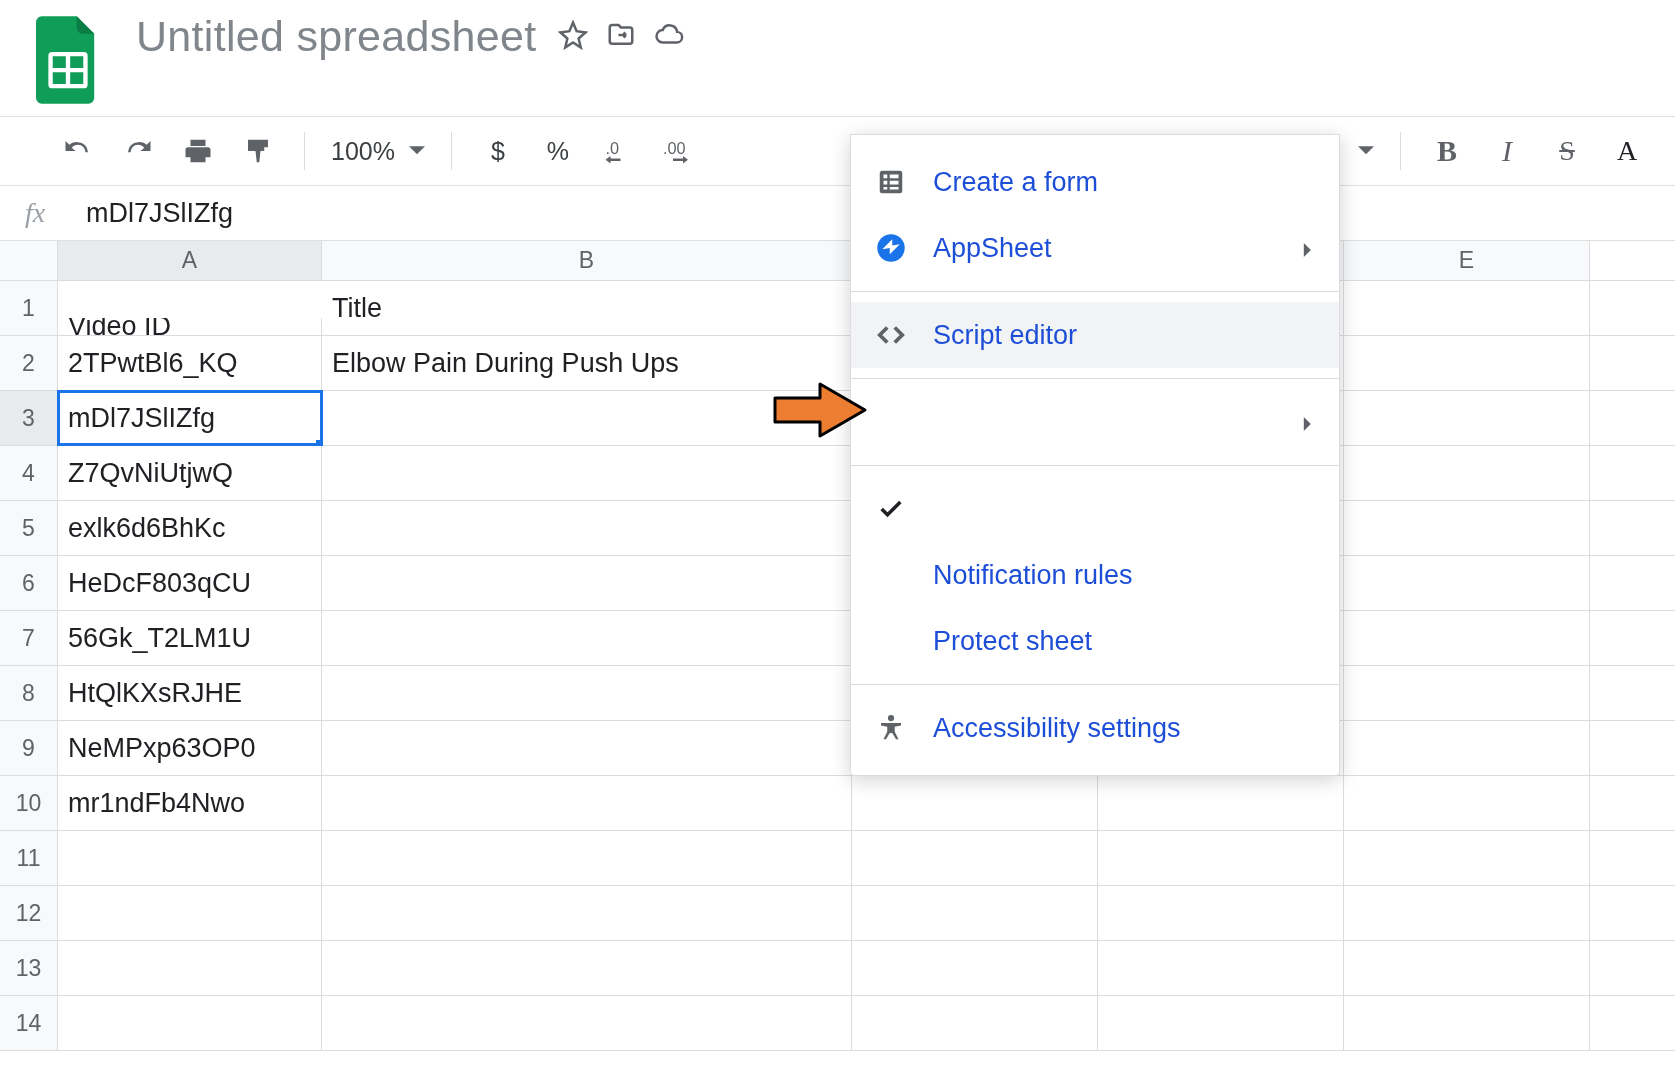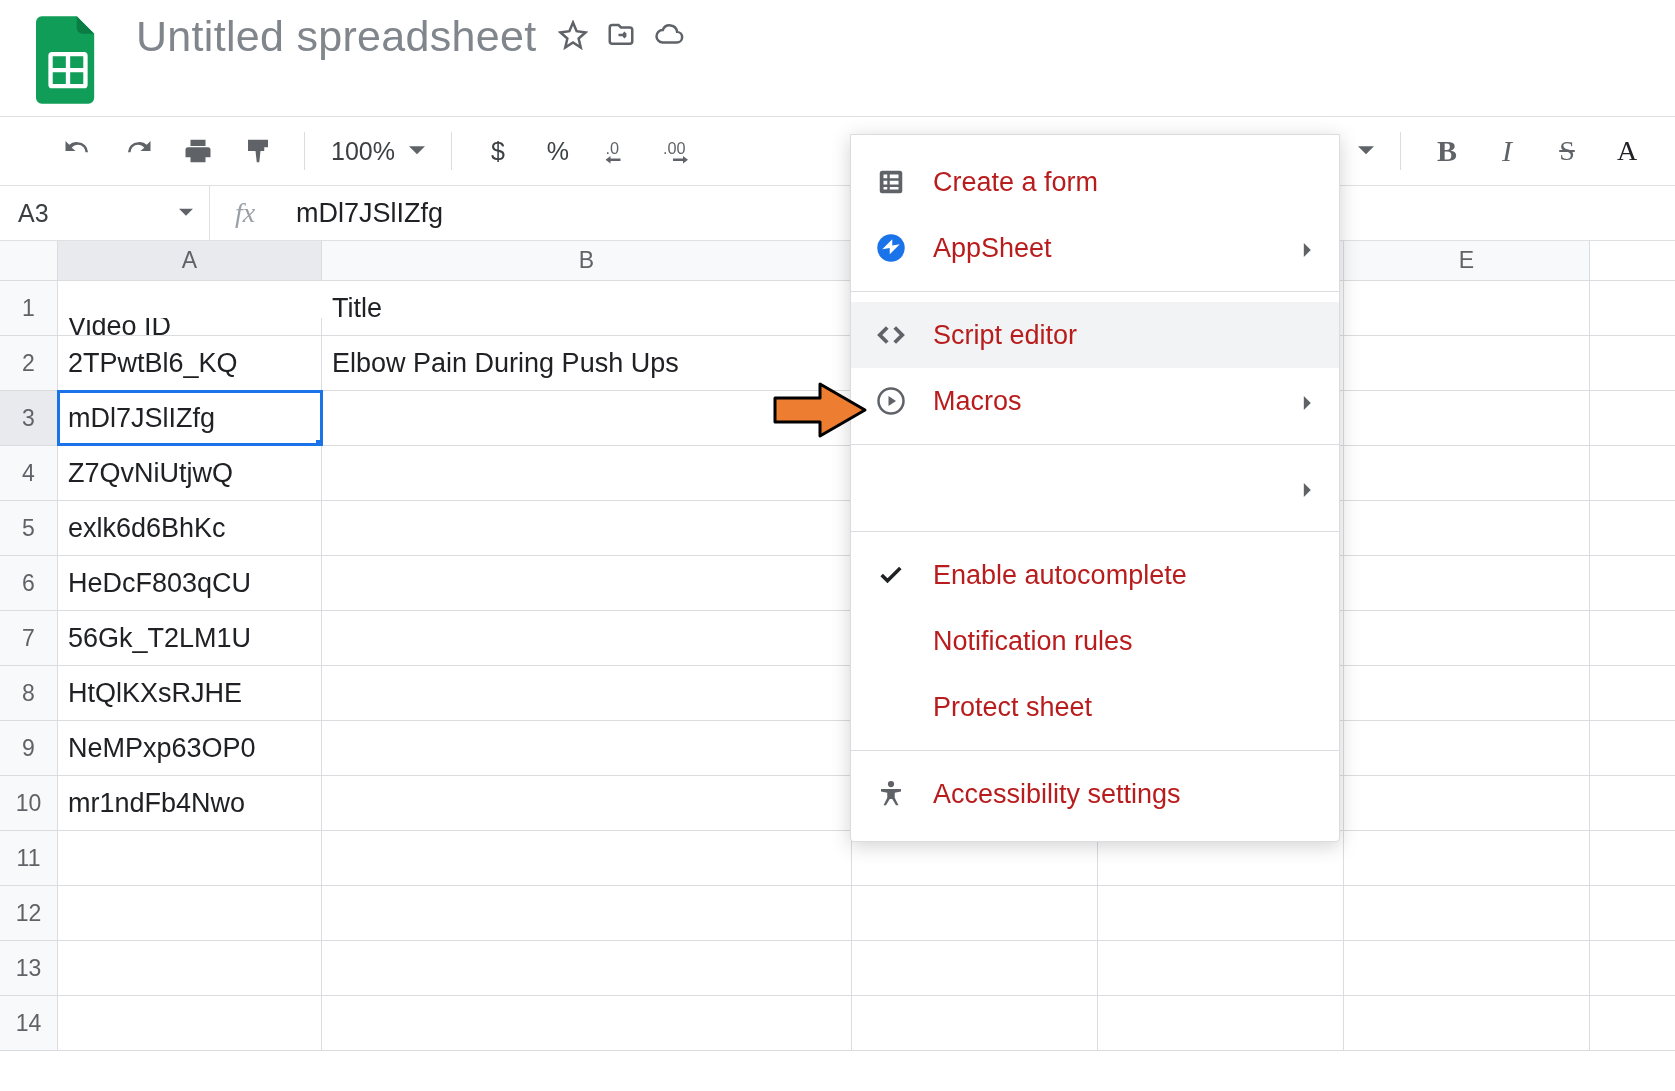--- a/index.html
+++ b/index.html
@@ -145,21 +145,21 @@
     border:1px solid #dadce0;
     border-radius: 0 0 4px 4px;
     box-shadow: 0 4px 20px rgba(0,0,0,.18);
     padding: 14px 0;
     z-index: 50;
   }
   .dd-item {
     display:flex; align-items:center;
     height:66px;
     padding: 0 24px 0 22px;
-    font-size:27px; color:#b91c1c;
+    font-size:27px; color:#1d4ed8;
     cursor:pointer;
     gap: 24px;
   }
   .dd-item.highlight { background:#f1f3f4; }
   .dd-item .dd-icon { width:36px; display:flex; align-items:center; justify-content:center;}
   .dd-item .dd-icon svg { width:30px; height:30px; fill:#5f6368;}
   .dd-item .dd-arrow { margin-left:auto; }
   .dd-item .dd-arrow svg { width:14px; height:14px; fill:#5f6368;}
   .dd-item .dd-check svg { width:28px; height:28px; fill:#202124; stroke:#202124;}
   .dd-sep { height:1px; background:#dadce0; margin: 10px 0;}
@@ -263,26 +263,20 @@
     <span class="tb-btn bold">B</span>
     <span class="tb-btn italic">I</span>
     <span class="tb-btn strike">S</span>
     <span class="tb-btn" style="position:relative;">
       <span style="font-size:28px;color:#202124;font-family:'Times New Roman',serif;">A</span>
     </span>
   </div>
 </div>
 
 <div class="namebox-row">
-  <div class="namebox">
-    <span>A3</span>
-    <svg viewBox="0 0 10 10">
-        <path d="M0 2l5 5 5-5z"></path>
-      </svg>
-  </div>
   <span class="fx-label">fx</span>
   <div class="formula-input">mDl7JSlIZfg</div>
 </div>
 
 <div class="grid">
   <div class="col-headers" id="col-headers">
     <div class="corner"></div>
   <div class="col-h sel" style="width: 264px;">A</div>
       <div class="col-h" style="width: 530px;">B</div>
       <div class="col-h" style="width: 246px;">C</div>
@@ -434,47 +428,34 @@
     </div>
     <div class="dd-sep"></div>
     <div class="dd-item highlight">
       <span class="dd-icon">
         <svg viewBox="0 0 24 24">
           <path fill="none" stroke="#5f6368" stroke-width="3" d="M9 6l-6 6 6 6M15 6l6 6-6 6"></path>
         </svg>
       </span>
       <span class="dd-label">Script editor</span>
     </div>
-    <div class="dd-item">
-      <span class="dd-icon">
-        <svg viewBox="0 0 24 24">
-          <circle cx="12" cy="12" r="10" fill="none" stroke="#5f6368" stroke-width="2"></circle>
-          <path d="M10 8l6 4-6 4z" fill="#5f6368"></path>
-        </svg>
-      </span>
-      <span class="dd-label">Macros</span>
-      <span class="dd-arrow"><svg viewBox="0 0 10 10">
-          <path d="M2 0l5 5-5 5z"></path>
-        </svg></span>
-    </div>
     <div class="dd-sep"></div>
     <div class="dd-item">
       <span class="dd-blank-icon"></span>
       <span class="dd-arrow"><svg viewBox="0 0 10 10">
           <path d="M2 0l5 5-5 5z"></path>
         </svg></span>
     </div>
     <div class="dd-sep"></div>
     <div class="dd-item">
       <span class="dd-check dd-icon">
         <svg viewBox="0 0 24 24">
           <path fill="none" stroke="#202124" stroke-width="3" d="M4 12l5 5L20 6"></path>
         </svg>
       </span>
-      <span class="dd-label">Enable autocomplete</span>
     </div>
     <div class="dd-item">
       <span class="dd-blank-icon"></span>
       <span class="dd-label">Notification rules</span>
     </div>
     <div class="dd-item">
       <span class="dd-blank-icon"></span>
       <span class="dd-label">Protect sheet</span>
     </div>
     <div class="dd-sep"></div>

